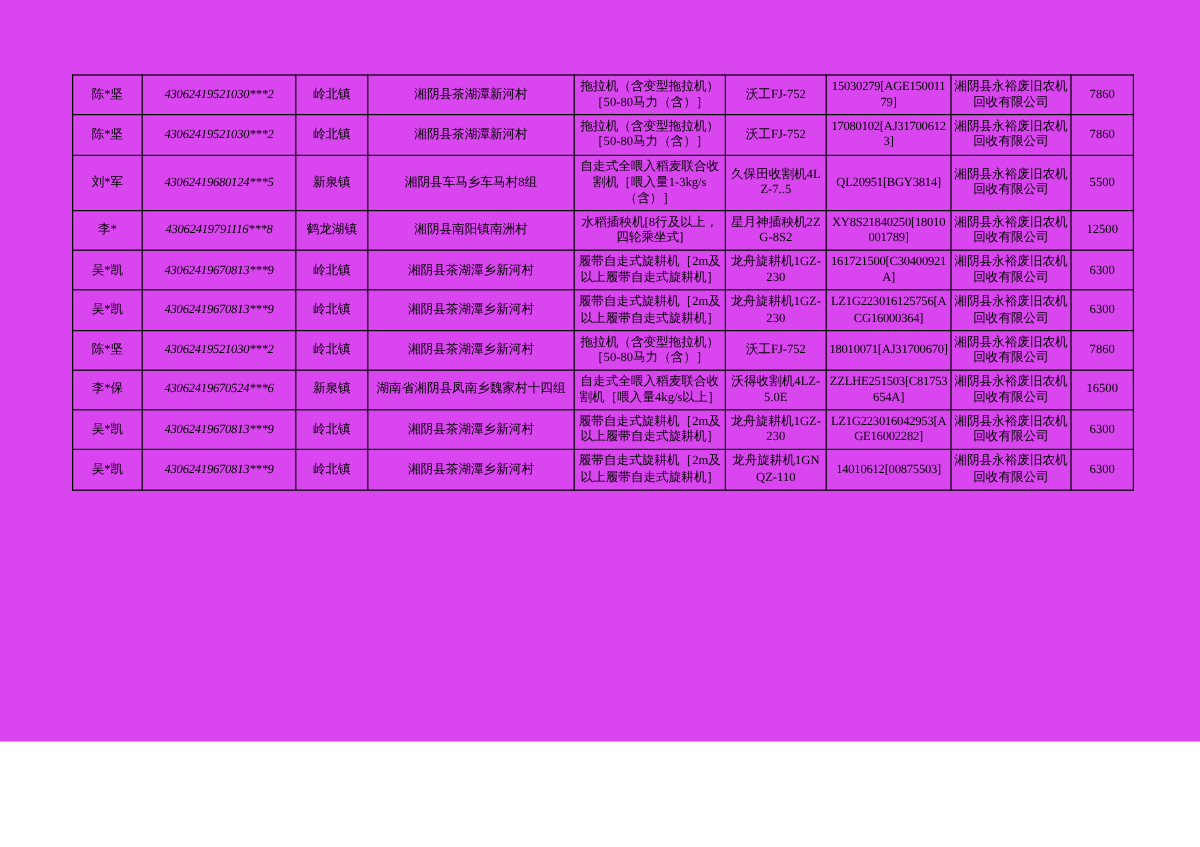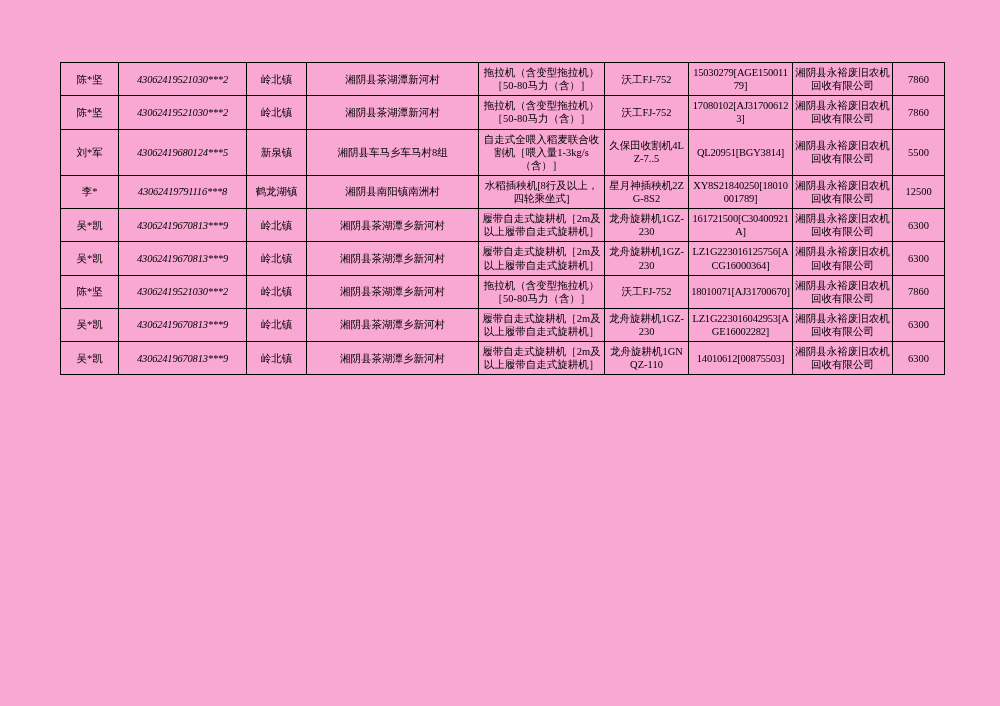--- a/index.html
+++ b/index.html
@@ -10,22 +10,22 @@
   body {
     width: 1000px;
     height: 706px;
     font-family: "Liberation Serif", "DejaVu Serif", serif;
     color: #000000;
     overflow: hidden;
   }
   #page {
     position: relative;
     width: 1000px;
-    height: 706px;
-    background: #f9a8d4;
+    height: 618px;
+    background: #d946ef;
   }
   #table-wrap {
     position: absolute;
     left: 60px;
     top: 62px;
     width: 884px;
   }
   table.doc-table {
     border-collapse: collapse;
     width: 884px;
@@ -151,20 +151,31 @@
             <td class="id-cell">43062419521030***2</td>
             <td class="town-cell">岭北镇</td>
             <td class="addr-cell">湘阴县茶湖潭乡新河村</td>
             <td class="cat-cell">拖拉机（含变型拖拉机）［50-80马力（含）］</td>
             <td class="model-cell">沃工FJ-752</td>
             <td class="sn-cell">18010071[AJ31700670]</td>
             <td class="org-cell">湘阴县永裕废旧农机回收有限公司</td>
             <td class="amt-cell">7860</td>
           </tr>
           <tr>
+            <td class="name-cell">李*保</td>
+            <td class="id-cell">43062419670524***6</td>
+            <td class="town-cell">新泉镇</td>
+            <td class="addr-cell">湖南省湘阴县凤南乡魏家村十四组</td>
+            <td class="cat-cell">自走式全喂入稻麦联合收割机［喂入量4kg/s以上］</td>
+            <td class="model-cell">沃得收割机4LZ-5.0E</td>
+            <td class="sn-cell">ZZLHE251503[C81753654A]</td>
+            <td class="org-cell">湘阴县永裕废旧农机回收有限公司</td>
+            <td class="amt-cell">16500</td>
+          </tr>
+          <tr>
             <td class="name-cell">吴*凯</td>
             <td class="id-cell">43062419670813***9</td>
             <td class="town-cell">岭北镇</td>
             <td class="addr-cell">湘阴县茶湖潭乡新河村</td>
             <td class="cat-cell">履带自走式旋耕机［2m及以上履带自走式旋耕机］</td>
             <td class="model-cell">龙舟旋耕机1GZ-230</td>
             <td class="sn-cell">LZ1G223016042953[AGE16002282]</td>
             <td class="org-cell">湘阴县永裕废旧农机回收有限公司</td>
             <td class="amt-cell">6300</td>
           </tr>

